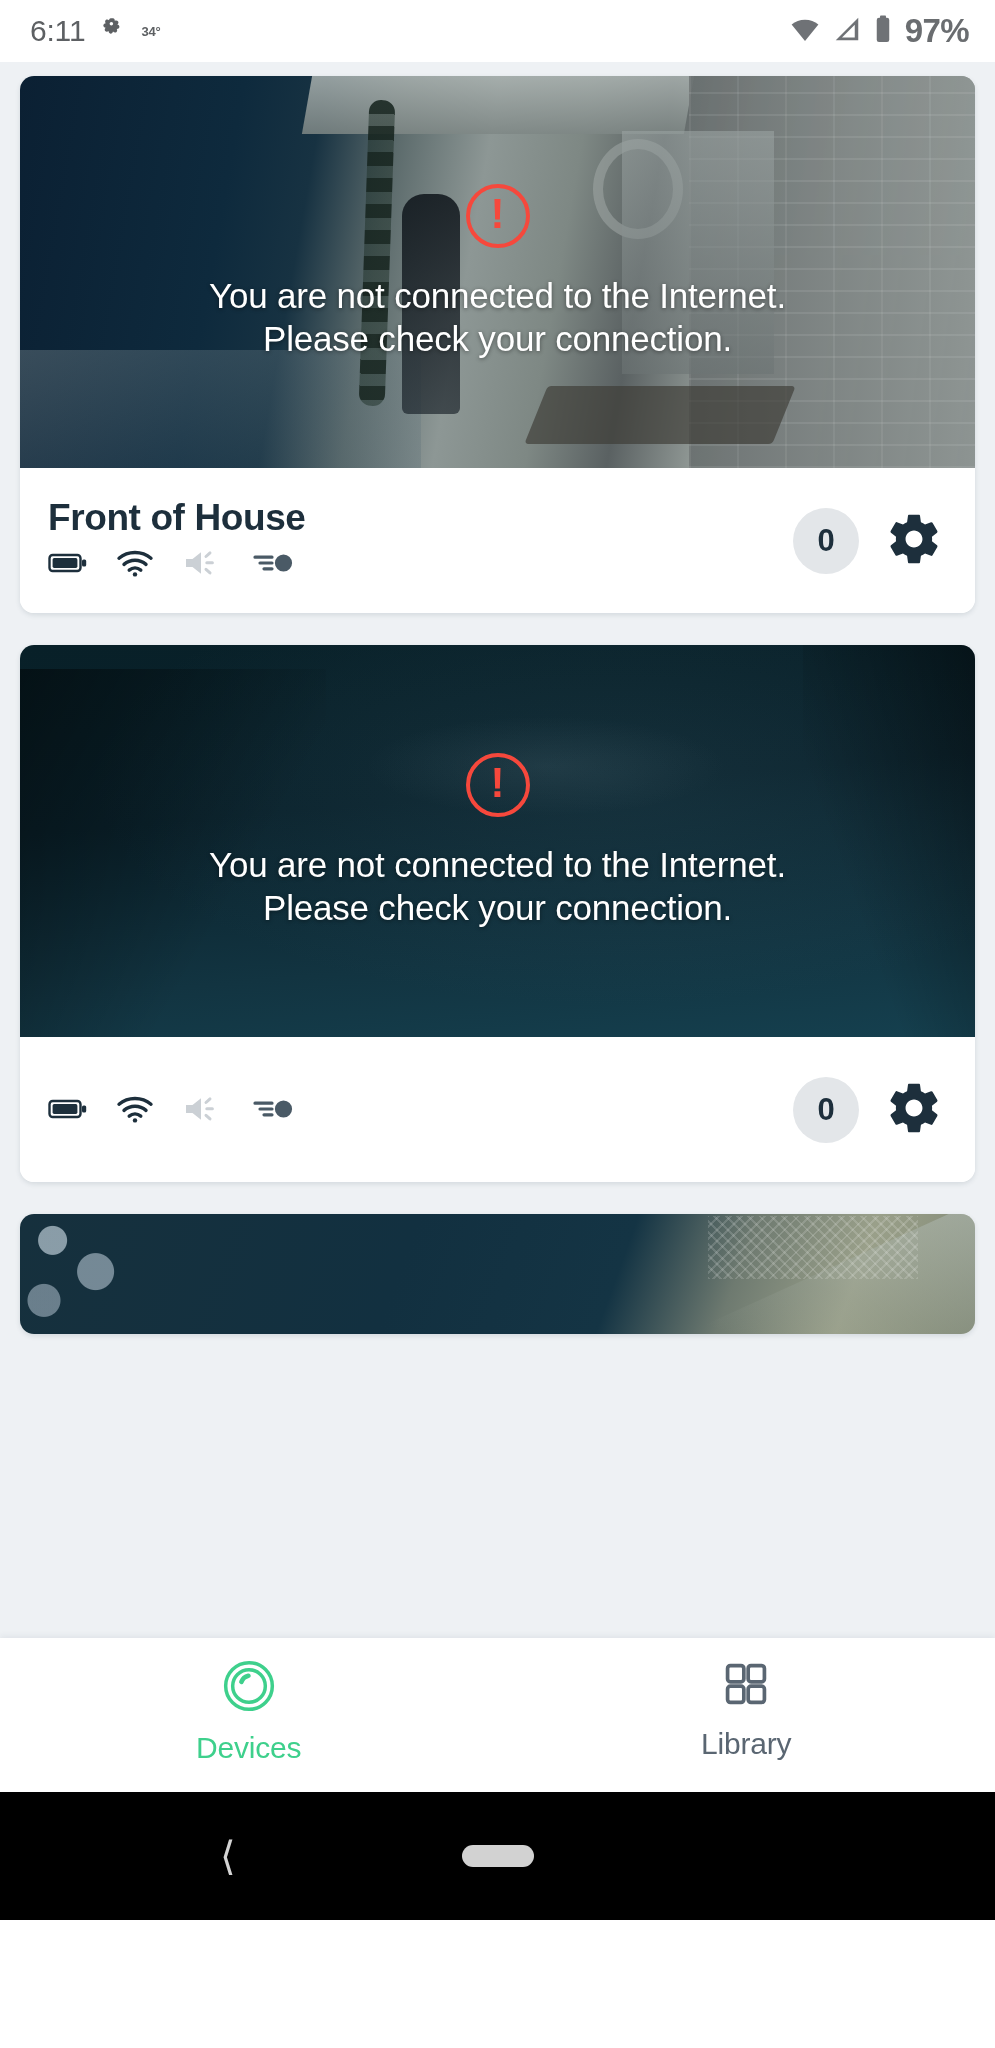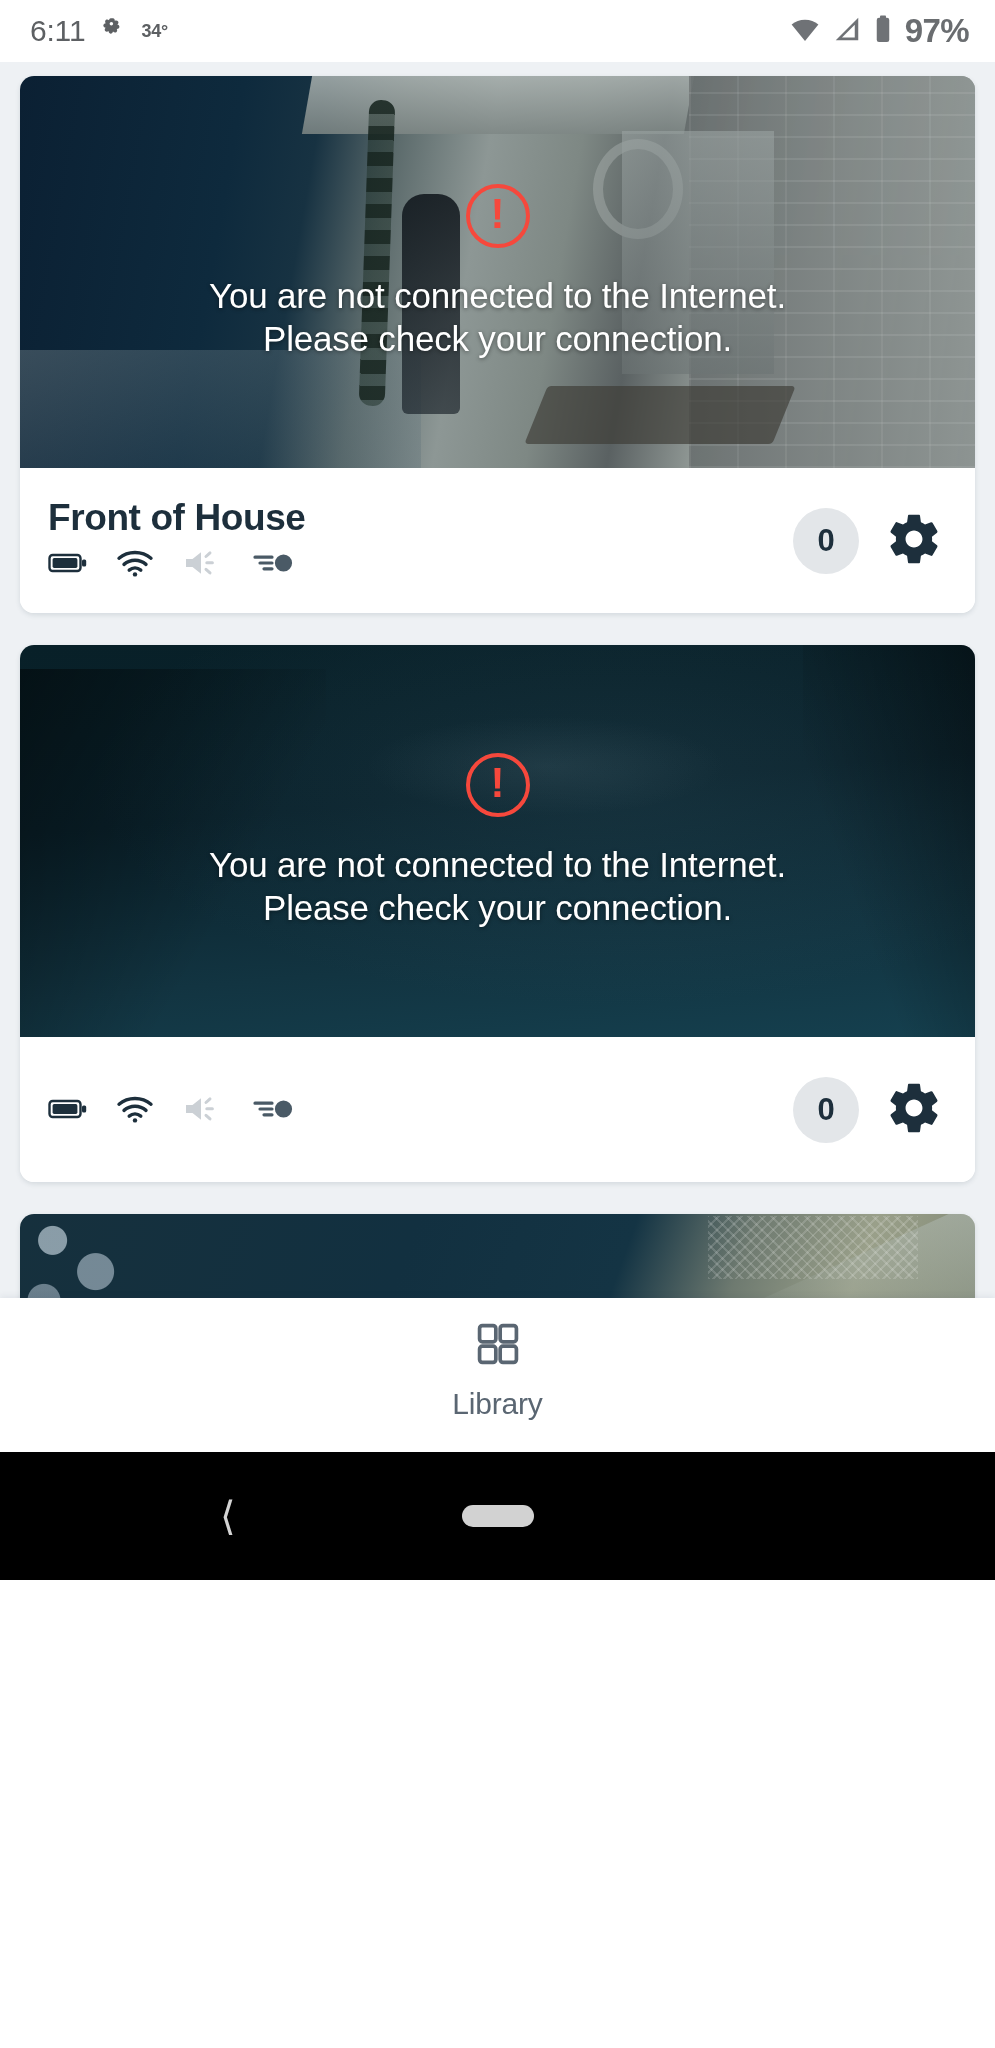--- a/index.html
+++ b/index.html
@@ -8,21 +8,21 @@
     width: 995px;
     height: 2048px;
     background: #ffffff;
     font-family: "Liberation Sans", sans-serif;
     overflow: hidden;
   }
 
   #phone {
     position: relative;
     width: 995px;
-    height: 1580px;
+    height: 1920px;
     display: flex;
     flex-direction: column;
     background: #eef1f4;
   }
 
   
   .statusbar {
     height: 62px;
     flex: 0 0 62px;
     background: #ffffff;
@@ -33,21 +33,21 @@
   }
   .sb-left { display: flex; align-items: center; gap: 14px; }
   .sb-right { display: flex; align-items: center; gap: 9px; }
   .sb-time {
     font-size: 30px;
     color: #5d6063;
     font-weight: 400;
     letter-spacing: -0.2px;
   }
   .sb-temp {
-    font-size: 18px;
+    font-size: 13px;
     color: #5d6063;
     font-weight: 600;
     letter-spacing: -0.2px;
   }
   .sb-battpct {
     font-size: 33px;
     color: #6a6d70;
     font-weight: 600;
     letter-spacing: -0.6px;
     margin-left: 2px;
@@ -513,20 +513,30 @@
           <div class="mesh"></div>
           <div class="tree"></div>
         </div>
       </div>
     </div>
 
   </div>
 
   <div class="bottomnav">
 
+    <div class="nav-item active">
+      <span>
+        <svg width="56" height="56" viewBox="0 0 48 48">
+          <circle cx="24" cy="24" r="20" fill="none" stroke="#3ed08c" stroke-width="3"></circle>
+          <circle cx="24" cy="24" r="14" fill="none" stroke="#3ed08c" stroke-width="3"></circle>
+          <path d="M17.5 20.5a8.5 8.5 0 0 1 6-5.2" fill="none" stroke="#3ed08c" stroke-width="4" stroke-linecap="round"></path>
+        </svg>
+      </span>
+      <span class="nav-label">Devices</span>
+    </div>
 
     <div class="nav-item">
       <span>
         <svg width="52" height="52" viewBox="0 0 48 48">
           <rect x="7" y="7" width="15" height="15" rx="2.6" fill="none" stroke="#5a6672" stroke-width="3.4"></rect>
           <rect x="26" y="7" width="15" height="15" rx="2.6" fill="none" stroke="#5a6672" stroke-width="3.4"></rect>
           <rect x="7" y="26" width="15" height="15" rx="2.6" fill="none" stroke="#5a6672" stroke-width="3.4"></rect>
           <rect x="26" y="26" width="15" height="15" rx="2.6" fill="none" stroke="#5a6672" stroke-width="3.4"></rect>
         </svg>
       </span>

